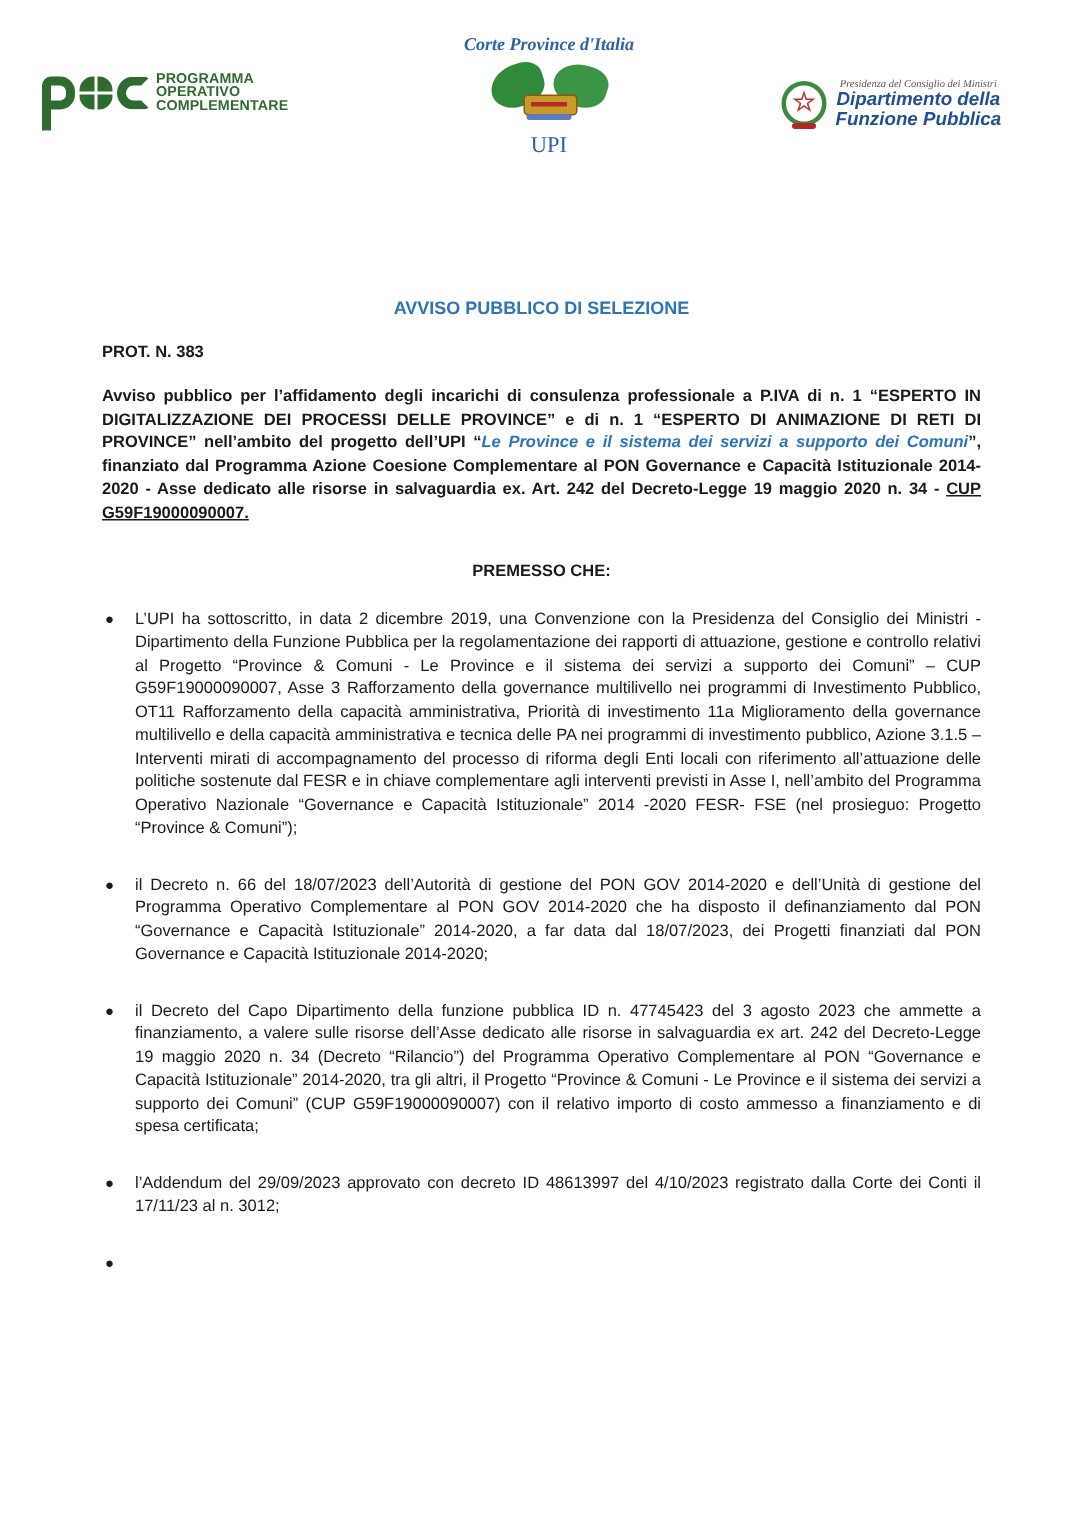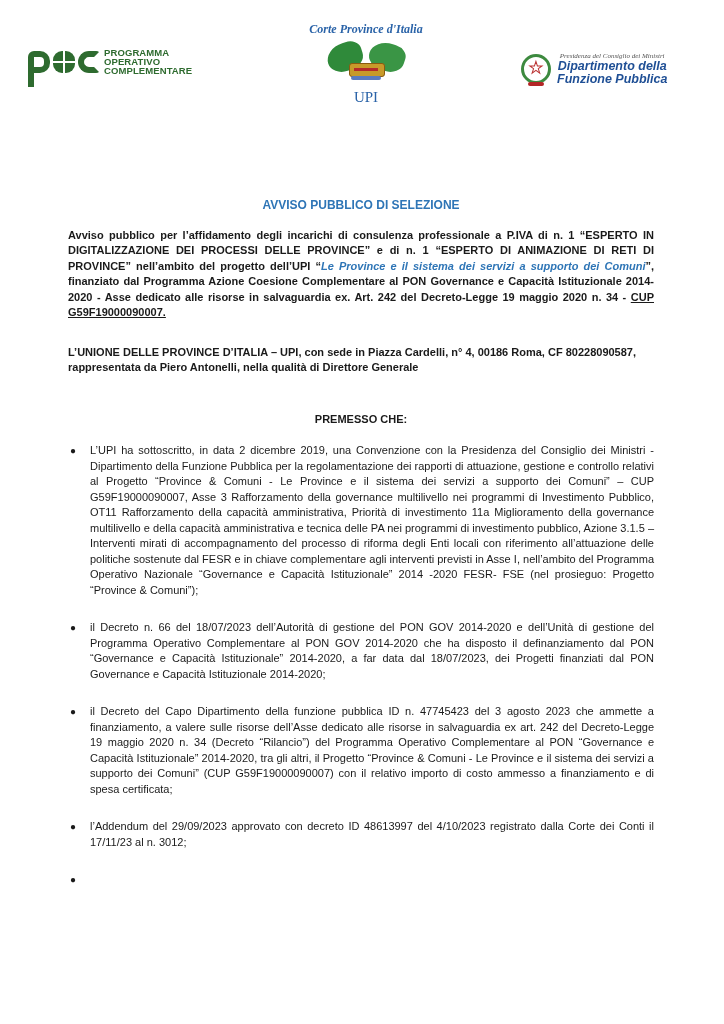--- a/index.html
+++ b/index.html
@@ -95,22 +95,22 @@
     <div class="dfp-text">
       <div class="dfp-small">Presidenza del Consiglio dei Ministri</div>
       <div class="dfp-big">Dipartimento della</div>
       <div class="dfp-big">Funzione Pubblica</div>
     </div>
   </div>
 </div>
 
 <div class="content">
   <div class="title">AVVISO PUBBLICO DI SELEZIONE</div>
+  <div class="prot">PROT. N. 383</div>
   <p class="intro"><span>Avviso pubblico per l’affidamento degli incarichi di consulenza professionale a P.IVA di n. 1 “ESPERTO IN DIGITALIZZAZIONE DEI PROCESSI DELLE PROVINCE” e di n. 1 “ESPERTO DI ANIMAZIONE DI RETI DI PROVINCE” nell’ambito del progetto dell’UPI “</span><span class="italic-link">Le Province e il sistema dei servizi a supporto dei Comuni</span><span>”, finanziato dal Programma Azione Coesione Complementare al PON Governance e Capacità Istituzionale 2014-2020 - Asse dedicato alle risorse in salvaguardia ex. Art. 242 del Decreto-Legge 19 maggio 2020 n. 34 - </span><span class="cup">CUP G59F19000090007.</span></p>
-  <div class="party">L’UNIONE DELLE PROVINCE D’ITALIA – UPI, con sede in Piazza Cardelli, n° 4, 00186 Roma, CF 80228090587, rappresentata da Piero Antonelli, nella qualità di Direttore Generale</div>
   <div class="premesso">PREMESSO CHE:</div>
   <ul class="premises">
     <li><span class="bullet">●</span><span>L’UPI ha sottoscritto, in data 2 dicembre 2019, una Convenzione con la Presidenza del Consiglio dei Ministri - Dipartimento della Funzione Pubblica per la regolamentazione dei rapporti di attuazione, gestione e controllo relativi al Progetto “Province &amp; Comuni - Le Province e il sistema dei servizi a supporto dei Comuni” – CUP G59F19000090007, Asse 3 Rafforzamento della governance multilivello nei programmi di Investimento Pubblico, OT11 Rafforzamento della capacità amministrativa, Priorità di investimento 11a Miglioramento della governance multilivello e della capacità amministrativa e tecnica delle PA nei programmi di investimento pubblico, Azione 3.1.5 – Interventi mirati di accompagnamento del processo di riforma degli Enti locali con riferimento all’attuazione delle politiche sostenute dal FESR e in chiave complementare agli interventi previsti in Asse I, nell’ambito del Programma Operativo Nazionale “Governance e Capacità Istituzionale” 2014 -2020 FESR- FSE (nel prosieguo: Progetto “Province &amp; Comuni”);</span></li>
     <li><span class="bullet">●</span><span>il Decreto n. 66 del 18/07/2023 dell’Autorità di gestione del PON GOV 2014-2020 e dell’Unità di gestione del Programma Operativo Complementare al PON GOV 2014-2020 che ha disposto il definanziamento dal PON “Governance e Capacità Istituzionale” 2014-2020, a far data dal 18/07/2023, dei Progetti finanziati dal PON Governance e Capacità Istituzionale 2014-2020;</span></li>
     <li><span class="bullet">●</span><span>il Decreto del Capo Dipartimento della funzione pubblica ID n. 47745423 del 3 agosto 2023 che ammette a finanziamento, a valere sulle risorse dell’Asse dedicato alle risorse in salvaguardia ex art. 242 del Decreto-Legge 19 maggio 2020 n. 34 (Decreto “Rilancio”) del Programma Operativo Complementare al PON “Governance e Capacità Istituzionale” 2014-2020, tra gli altri, il Progetto “Province &amp; Comuni - Le Province e il sistema dei servizi a supporto dei Comuni” (CUP G59F19000090007) con il relativo importo di costo ammesso a finanziamento e di spesa certificata;</span></li>
     <li><span class="bullet">●</span><span>l’Addendum del 29/09/2023 approvato con decreto ID 48613997 del 4/10/2023 registrato dalla Corte dei Conti il 17/11/23 al n. 3012;</span></li>
     <li><span class="bullet">●</span></li>
   </ul>
 </div>
 

